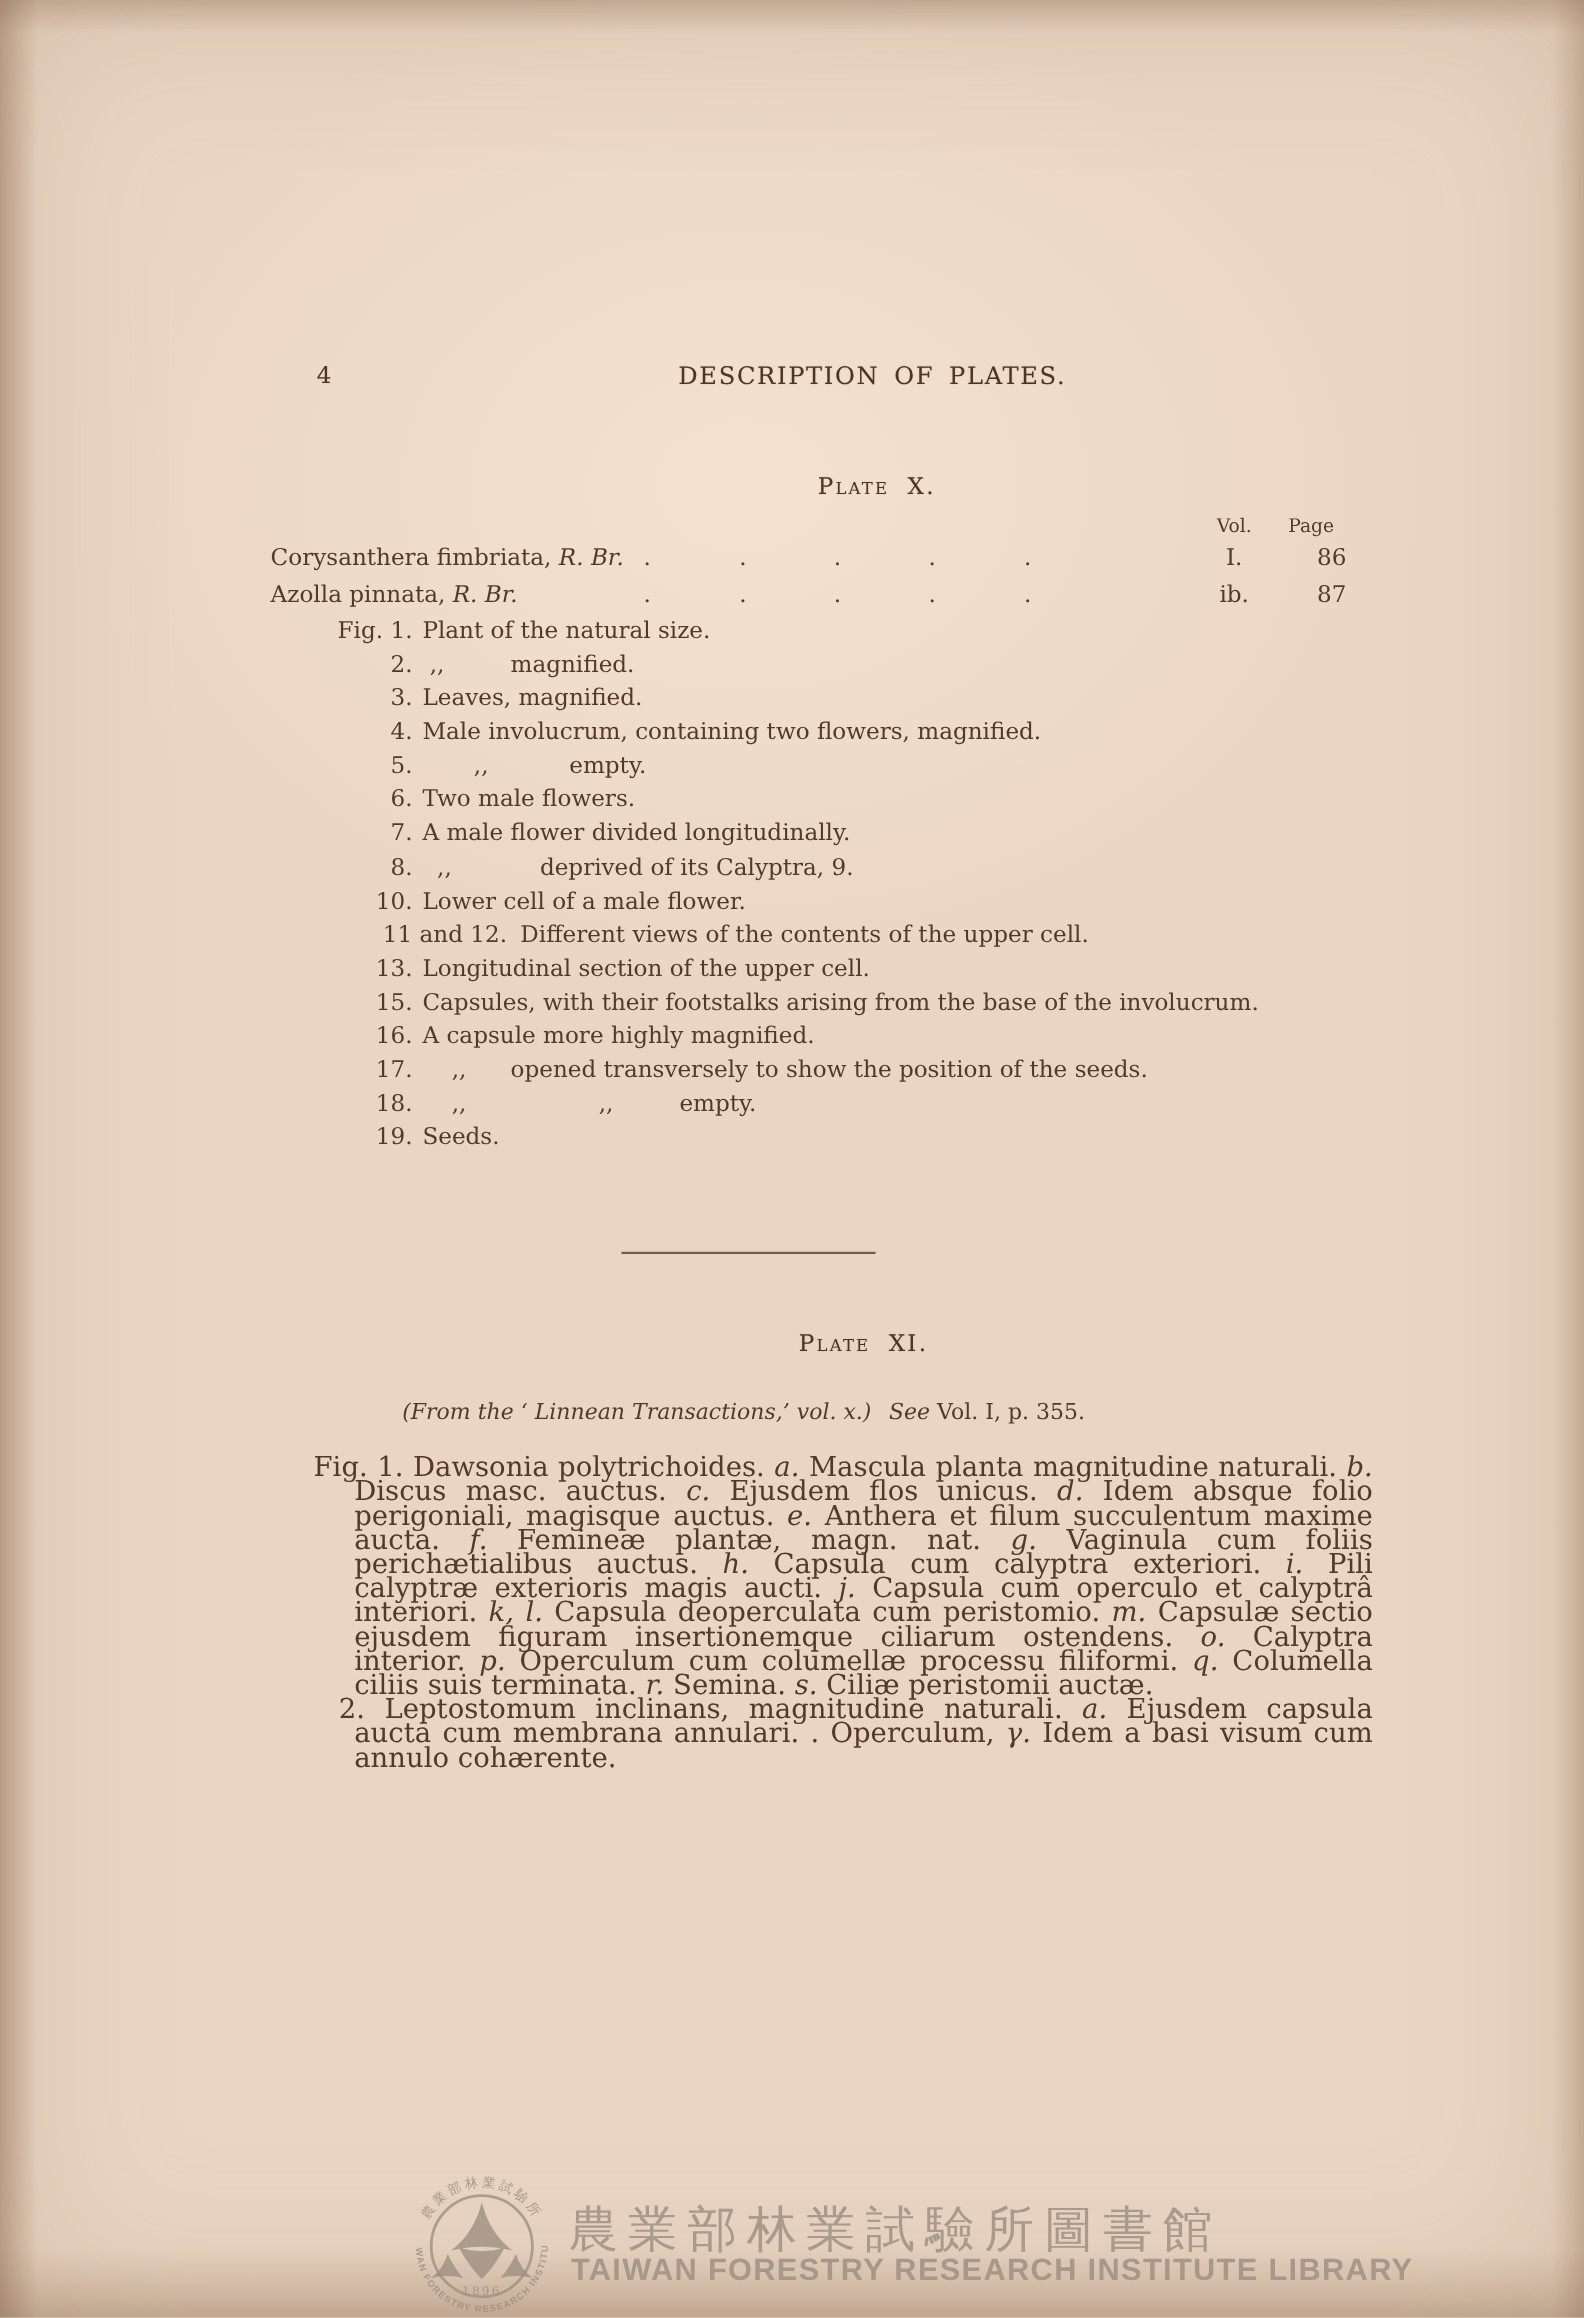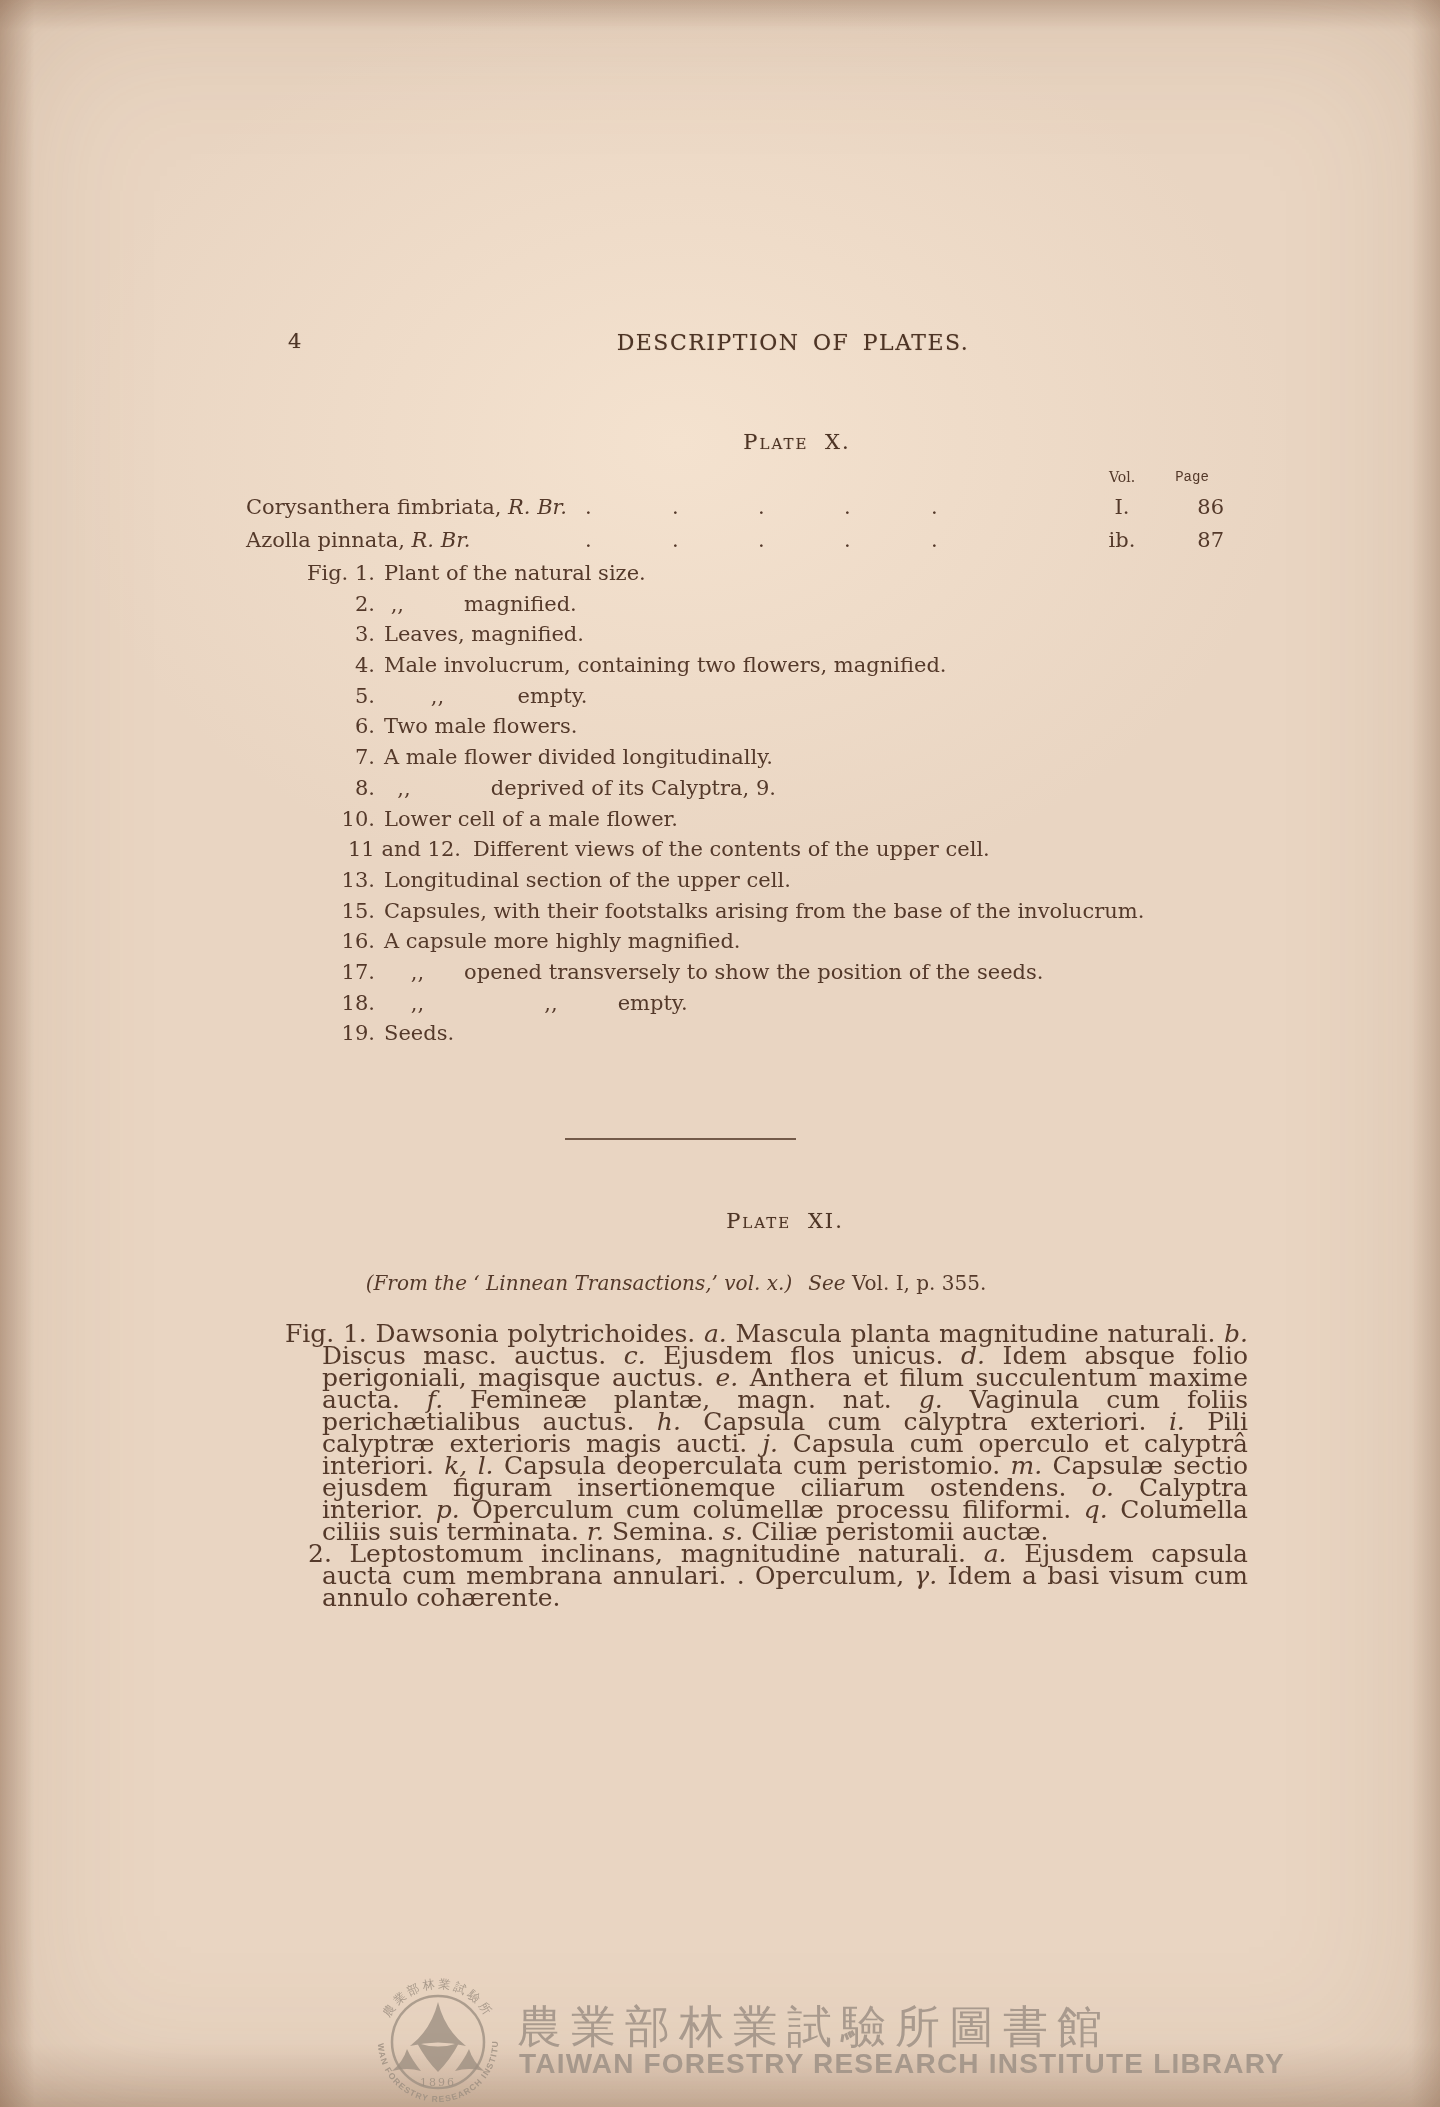--- a/index.html
+++ b/index.html
@@ -19,23 +19,23 @@
     box-shadow: inset 0 0 160px rgba(125,88,60,.20), inset 0 0 34px rgba(125,88,60,.14);
   }
   .abs{position:absolute;}
   .ink{color:#4d3425;}
   .soft{text-shadow:0 0 1px rgba(90,60,40,.35);}
   .pagenum{left:288px;top:329px;font-size:21px;}
   .runtitle{left:0;width:1586px;top:330px;text-align:center;font-size:22px;letter-spacing:1.5px;word-spacing:5px;}
   .plate-head{font-size:21px;font-variant:small-caps;letter-spacing:2px;word-spacing:8px;text-align:center;}
   .px-head{left:0;width:1594px;top:430px;}
   .pxi-head{left:0;width:1570px;top:1209px;}
-  .colhead{font-size:14px;text-align:center;}
+  .colhead{font-size:17px;text-align:center;}
   .vol-h{left:1093px;width:58px;top:469px;}
-  .page-h{left:1160px;width:64px;top:469px;font-family:Liberation Mono, monospace;}
+  .page-h{left:1160px;width:64px;top:469px;}
   .sp-row{font-size:21px;}
   .sp-name{position:absolute;left:246px;white-space:pre;}
   .it{font-style:italic;text-align:right;}
   .dot{position:absolute;font-size:21px;}
   .volcell{position:absolute;left:1093px;width:58px;text-align:center;}
   .pagecell{position:absolute;left:1160px;width:64px;text-align:right;}
   .figs{left:245px;top:561px;width:1010px;font-size:21px;}
   .figrow{display:flex;align-items:baseline;height:30.7px;}
   .fig-num{flex:none;width:130px;text-align:right;white-space:pre;}
   .fig-text{margin-left:9px;white-space:pre;}

